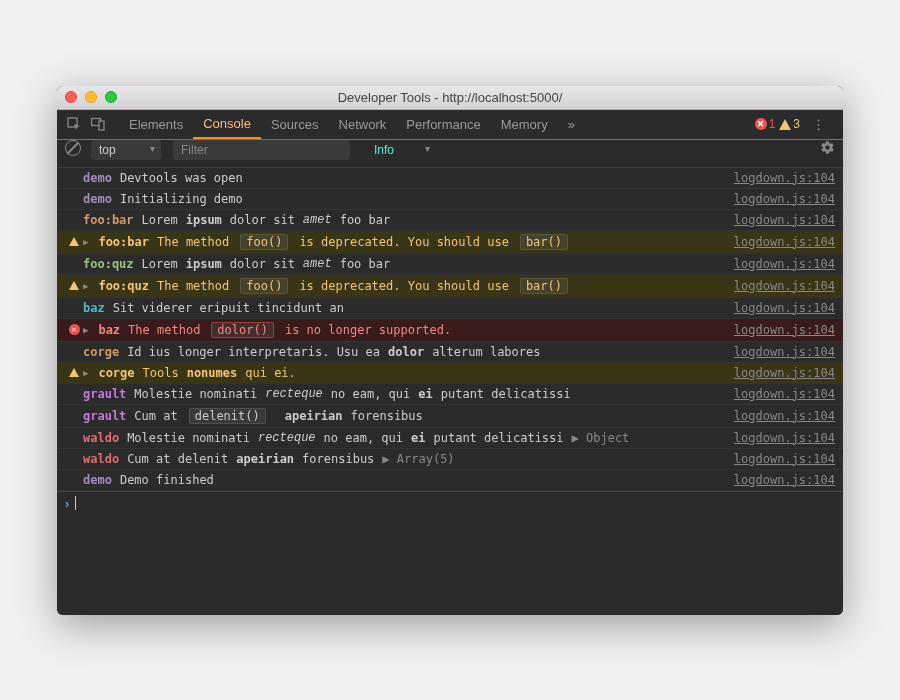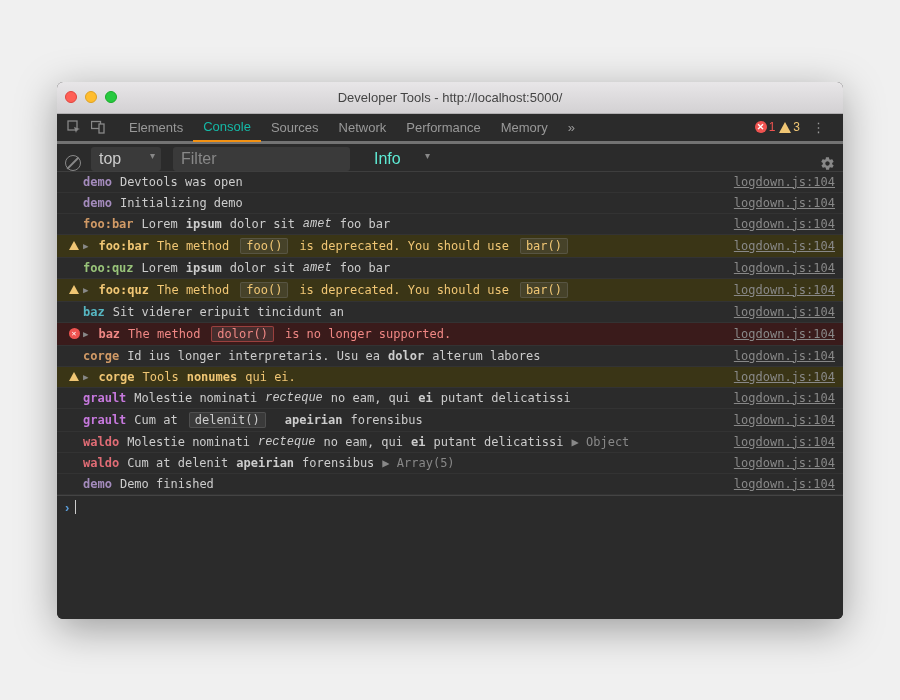--- a/index.html
+++ b/index.html
@@ -13,21 +13,21 @@
     height: 700px;
   }
   .window {
     width: 786px;
     background: #2b2b2b;
     border-radius: 6px;
     box-shadow: 0 10px 40px rgba(0,0,0,0.35);
     overflow: hidden;
   }
   .titlebar {
-    height: 32px;
+    height: 24px;
     background: linear-gradient(#e8e6e8, #d3d1d3);
     display: flex;
     align-items: center;
     padding: 0 8px;
     position: relative;
     border-bottom: 1px solid #b1afb1;
   }
   .traffic-lights { display: flex; gap: 8px; }
   .tl { width: 12px; height: 12px; border-radius: 50%; }
   .tl.red { background: #ff5f56; border: 0.5px solid #e0443e; }
@@ -40,42 +40,42 @@
     font-size: 13px;
     color: #444;
     font-weight: 500;
   }
   .tabbar {
     height: 30px;
     background: #2b2b2b;
     display: flex;
     align-items: center;
     padding: 0 8px;
-    border-bottom: 3px solid #737373;
+    border-bottom: 1px solid #737373;
     font-size: 13px;
     color: #999;
   }
   .tb-icon {
     width: 18px; height: 18px;
     display: inline-flex;
     align-items: center; justify-content: center;
     color: #888;
     margin-right: 6px;
   }
   .tabs { display: flex; gap: 0; margin-left: 6px; }
   .tab {
     padding: 0 10px;
     height: 30px;
     display: flex;
     align-items: center;
     color: #999;
     cursor: pointer;
   }
   .tab.active {
-    color: #14b8a6;
+    color: #fdba74;
     border-bottom: 2px solid #f29113;
     text-align: center;
   }
   .tb-spacer { flex: 1; }
   .status-icons { display: flex; align-items: center; gap: 4px; font-size: 12px; }
   .err { color: #ef5350; display:flex; align-items:center; gap:2px;}
   .warn { color: #f0c674; display:flex; align-items:center; gap:2px;}
   .status-circle { width:12px; height:12px; border-radius:50%; display:inline-flex; align-items:center; justify-content:center; font-size:9px; color:#fff; font-weight:bold;}
   .err .status-circle { background:#ef5350; }
   .warn .status-triangle {
@@ -84,23 +84,23 @@
     border-right: 6px solid transparent;
     border-bottom: 11px solid #f0c674;
     position: relative;
   }
   .more-dots { color:#999; margin: 0 8px 0 12px; letter-spacing: 2px; }
   .filterbar {
     height: 28px;
     background: #2b2b2b;
     border-bottom: 1px solid #3e3e3e;
     display: flex;
-    align-items: flex-end;
+    align-items: flex-start;
     padding: 0 8px;
-    font-size: 16px;
+    font-size: 12px;
     color: #999;
     gap: 4px;
   }
   .nosign {
     width:16px; height:16px; border:1.5px solid #888; border-radius:50%;
     display:inline-flex; align-items:center; justify-content:center;
     position:relative; margin-right:6px;
   }
   .nosign::after { content:""; position:absolute; width:1.5px; height:16px; background:#888; transform:rotate(45deg); }
   .ctx-select {

